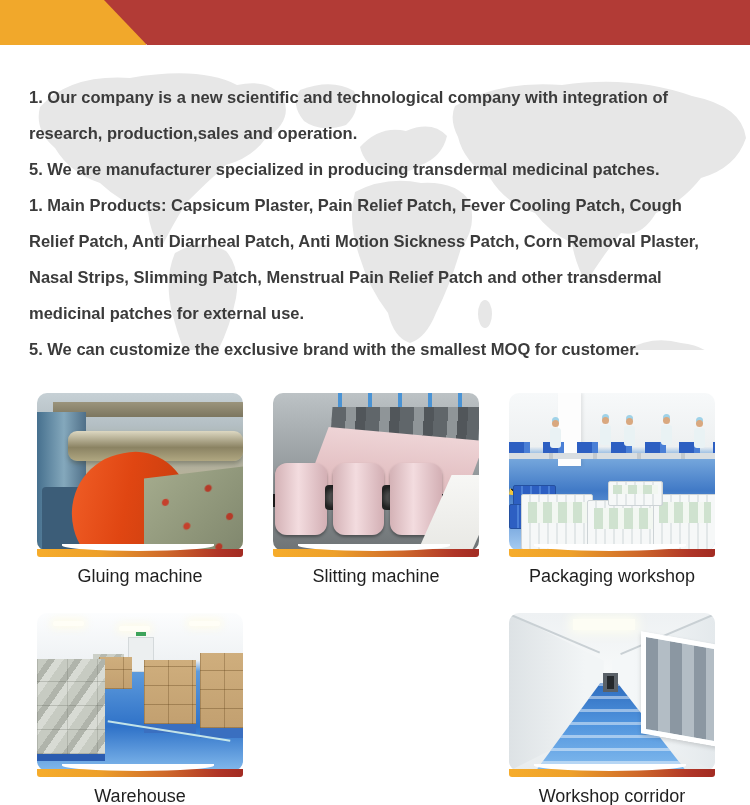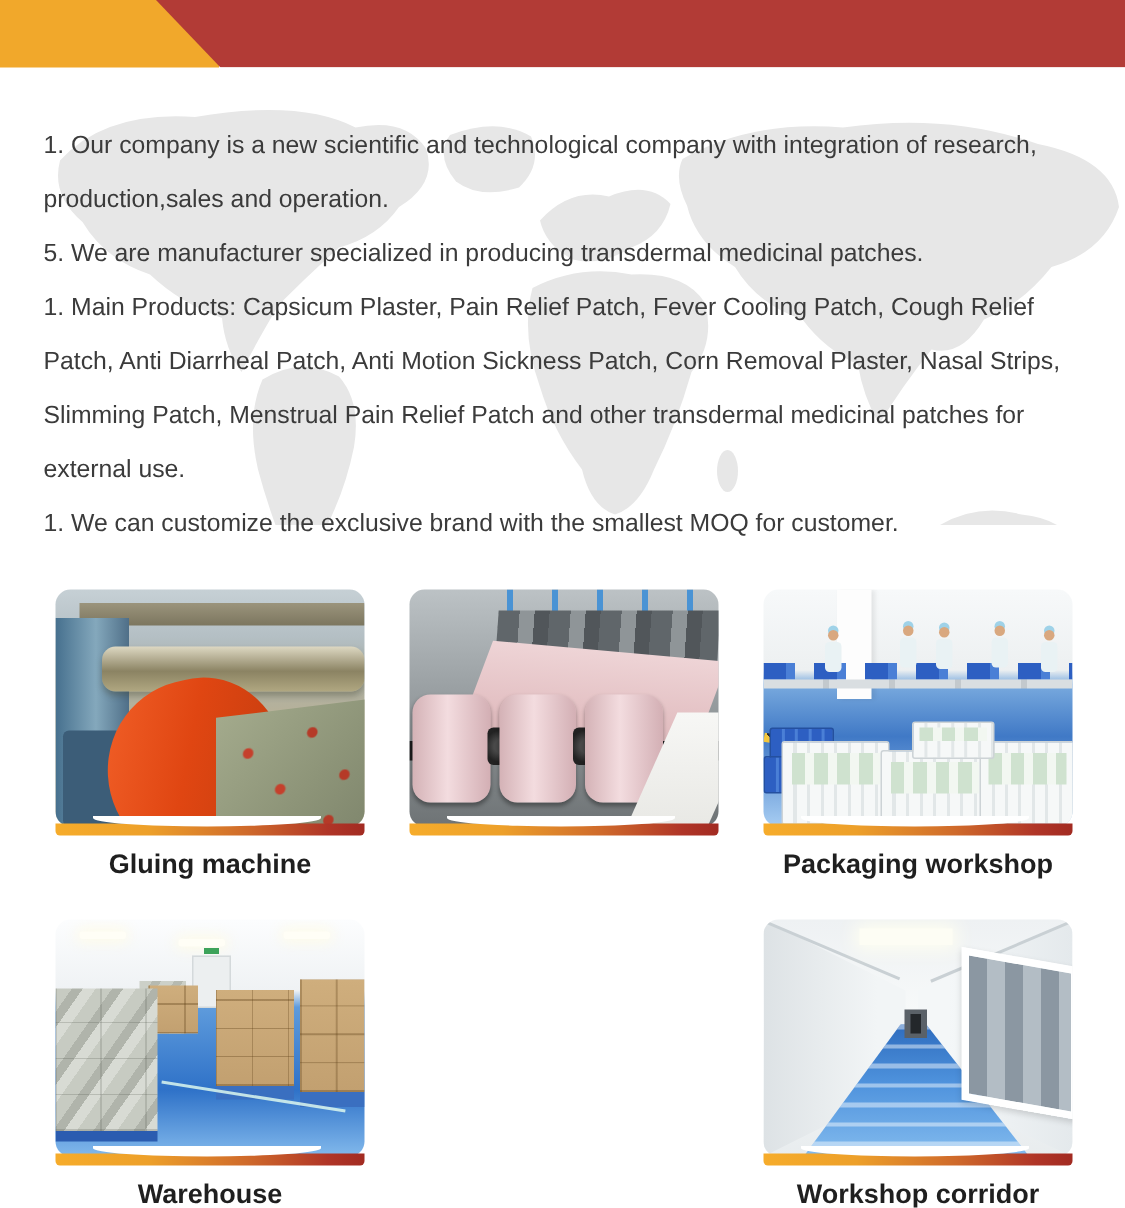--- a/index.html
+++ b/index.html
@@ -12,27 +12,27 @@
   .banner-red{position:absolute;left:0;top:0;width:750px;height:45px;background:#b23b36;
               clip-path:polygon(104px 0,750px 0,750px 45px,147px 45px);}
   .banner-title{position:absolute;left:152px;top:0;line-height:45px;color:#ffffff;
                 font-size:26px;font-weight:bold;letter-spacing:.5px;}
 
   
   .map{position:absolute;left:0;top:52px;width:750px;height:298px;z-index:0;}
 
   
   .about{position:relative;z-index:1;margin-top:34px;padding:0 29px;
-         font-size:16.5px;line-height:36px;color:#3b3b3b;}
+         font-size:16.5px;line-height:36px;color:#3b3b3b;font-weight:bold;}
   .about p{margin:0;}
 
   
   .gallery{position:relative;z-index:1;margin:26px 35px 0 37px;
            display:flex;flex-wrap:wrap;justify-content:space-between;row-gap:26px;}
-  .fig{width:206px;font-weight:bold;}
+  .fig{width:206px;}
   .photo{position:relative;width:206px;height:158px;border-radius:10px;overflow:hidden;}
   .ribbon{position:relative;height:8px;margin-top:-2px;border-radius:0 0 3px 3px;
           background:linear-gradient(90deg,#f6ac2b 0%,#eda02a 30%,#cf6a2b 62%,#b03527 88%,#a22b22 100%);}
   .ribbon:after{content:"";position:absolute;left:12%;right:14%;top:-5px;height:7px;background:#fff;
                 border-radius:0 0 100% 100%/0 0 160% 160%;}
   .caption{margin-top:8px;text-align:center;font-size:18px;line-height:22px;color:#1f1f1f;}
 
   
   .p1{background:linear-gradient(180deg,#c6d0d5 0%,#b4bfc4 20%,#a8b0a8 34%,#b7b199 52%,#c8c2aa 100%);}
   .g-beam{position:absolute;left:8%;top:6%;width:92%;height:9%;background:linear-gradient(180deg,#9b947c,#7c765f);}
@@ -173,21 +173,21 @@
     <path d="M625,299 Q651,283 681,291 Q711,294 719,315 Q713,338 686,343 Q655,349 635,336 Q617,318 625,299 Z"></path>
     <ellipse cx="485" cy="262" rx="7" ry="14"></ellipse>
     <ellipse cx="733" cy="335" rx="6" ry="9"></ellipse>
   </g>
 </svg>
 
 <div class="about">
   <p>1. Our company is a new scientific and technological company with integration of research, production,sales and operation.</p>
   <p>5. We are manufacturer specialized in producing transdermal medicinal patches.</p>
   <p>1. Main Products: Capsicum Plaster, Pain Relief Patch, Fever Cooling Patch, Cough Relief Patch, Anti Diarrheal Patch, Anti Motion Sickness Patch, Corn Removal Plaster, Nasal Strips, Slimming Patch, Menstrual Pain Relief Patch and other transdermal medicinal patches for external use.</p>
-  <p>1. We can customize the exclusive brand with the smallest MOQ for customer.</p>
+  <p>5. We can customize the exclusive brand with the smallest MOQ for customer.</p>
 </div>
 
 <div class="gallery">
 
   <div class="fig">
     <div class="photo p1">
       <div class="g-beam"></div>
         <div class="g-frame"></div>
         <div class="g-roller"></div>
       <div class="g-sheet"></div>
@@ -204,20 +204,21 @@
         <div class="s-web"></div>
       <div class="s-shaft"></div>
       <div class="s-roll r1"></div>
         <div class="s-hub h1"></div>
       <div class="s-roll r2"></div>
         <div class="s-hub h2"></div>
       <div class="s-roll r3"></div>
         <div class="s-wweb"></div>
     </div>
     <div class="ribbon"></div>
+    <div class="caption">Slitting machine</div>
   </div>
 
 
   <div class="fig">
     <div class="photo p4">
       <div class="w-col"></div>
         <div class="w-bins"></div>
         <div class="w-tables"></div>
       <div class="w-worker" style="left:20%;top:22%"></div>
       <div class="w-worker" style="left:44%;top:20%"></div>

